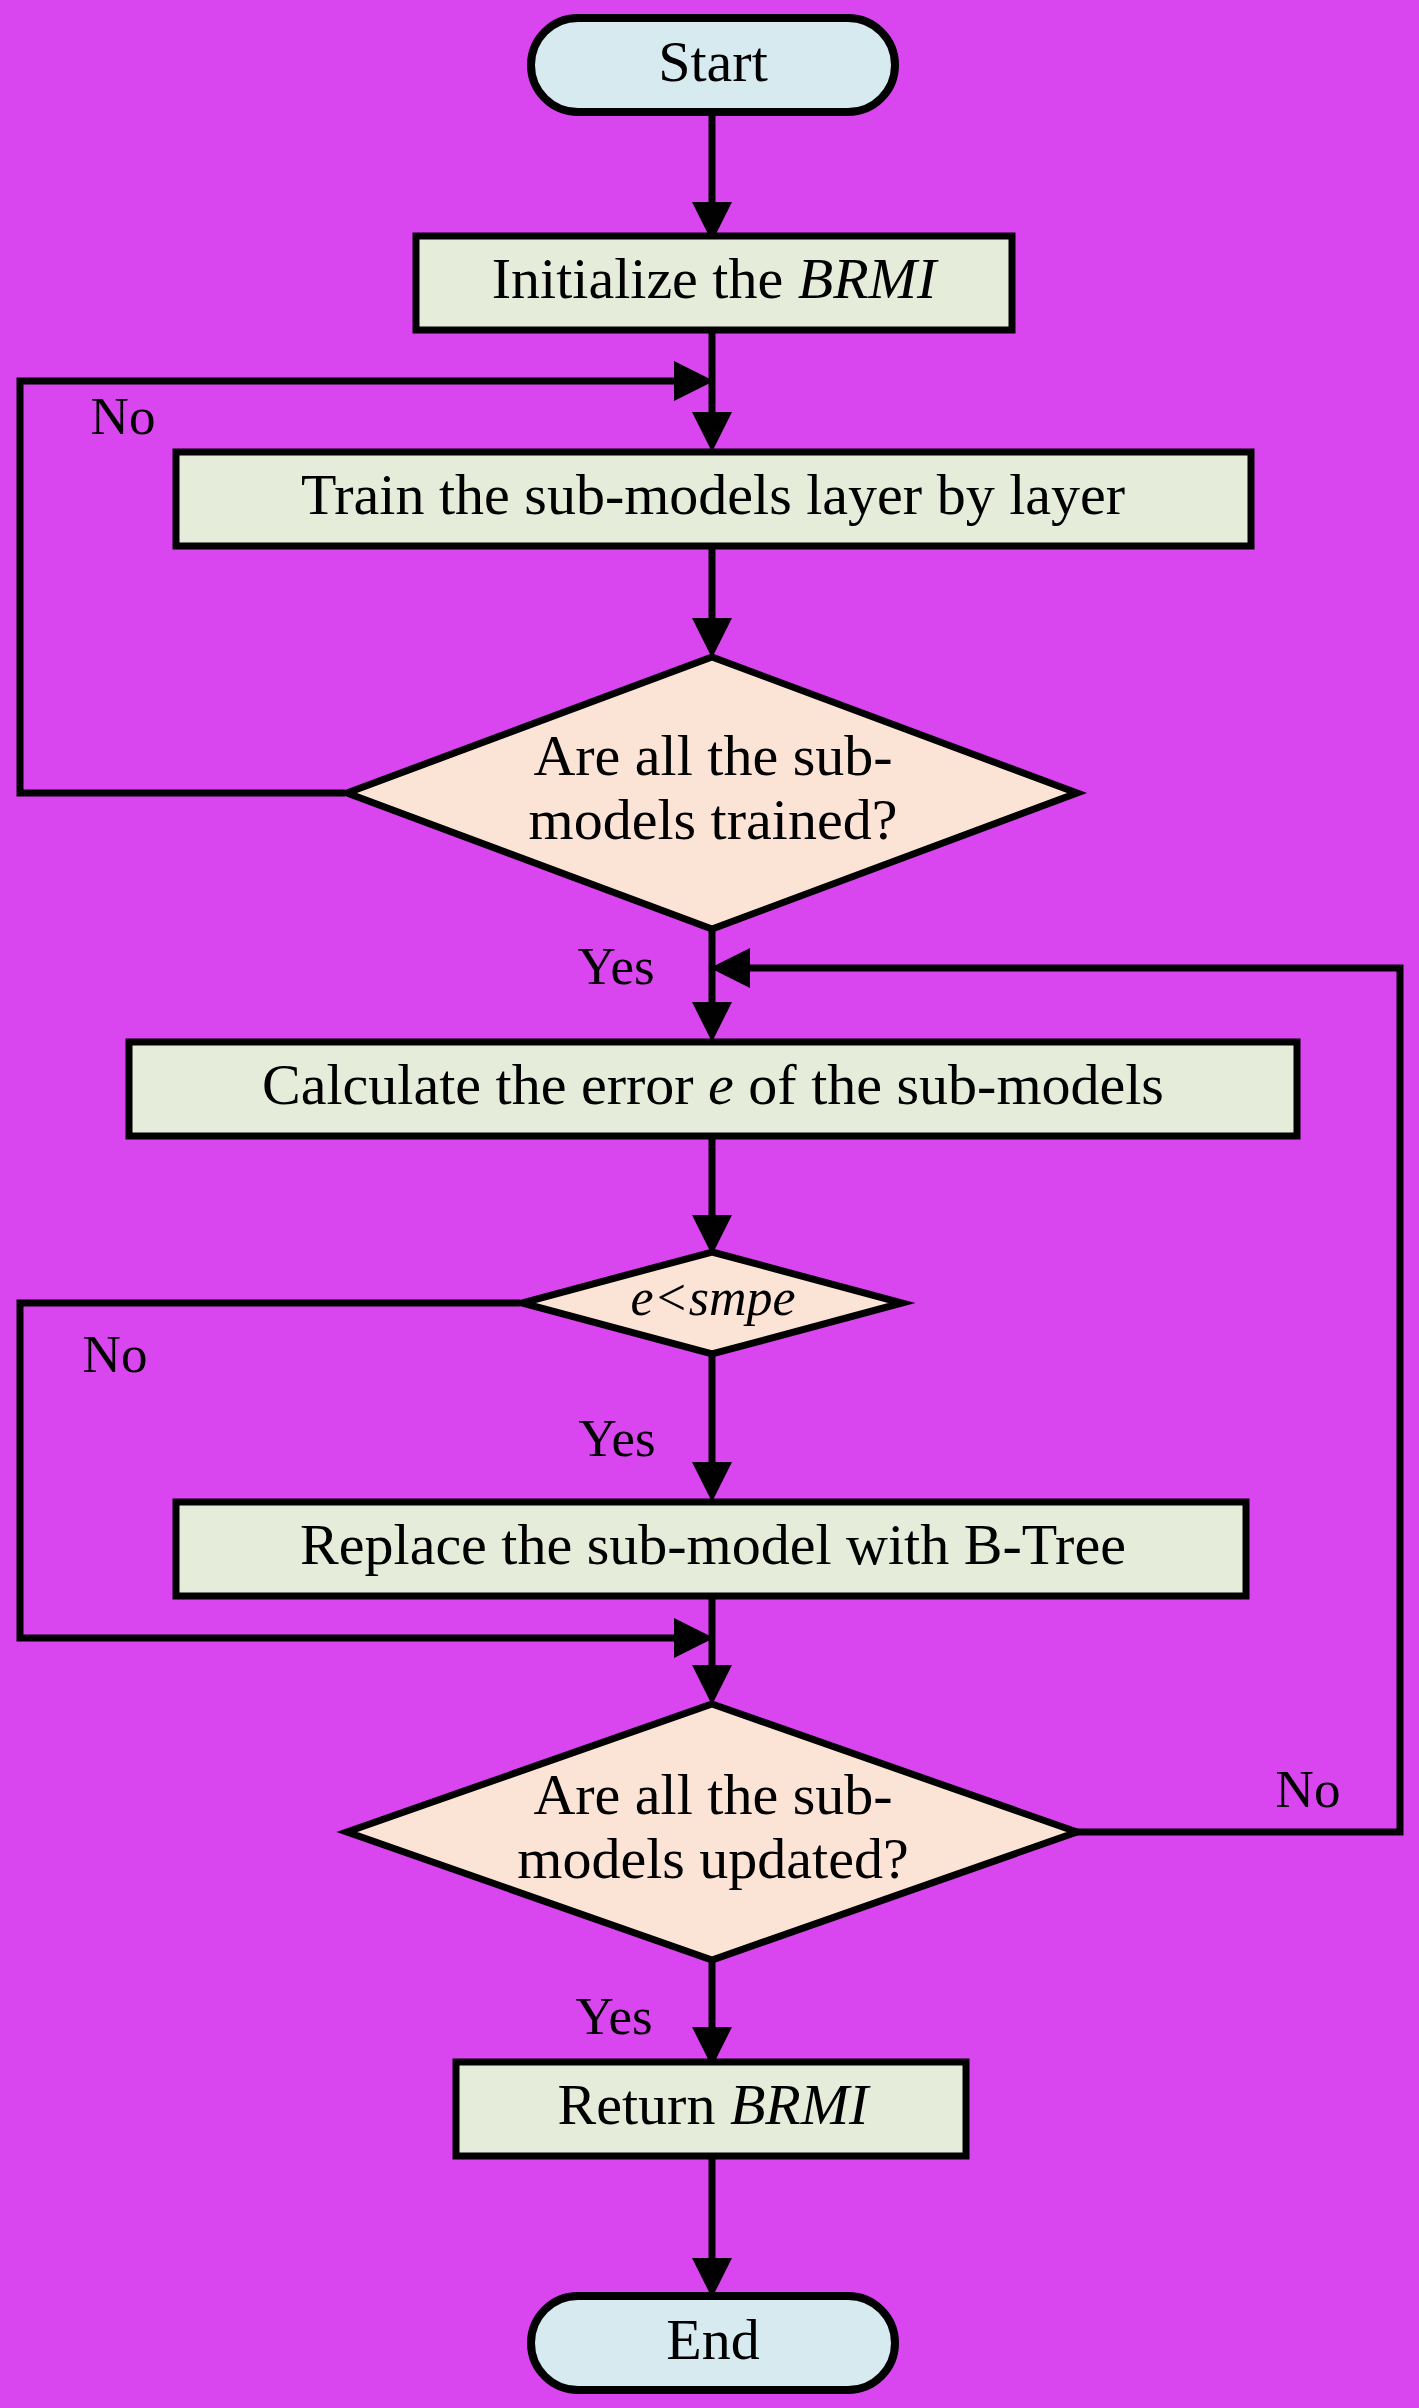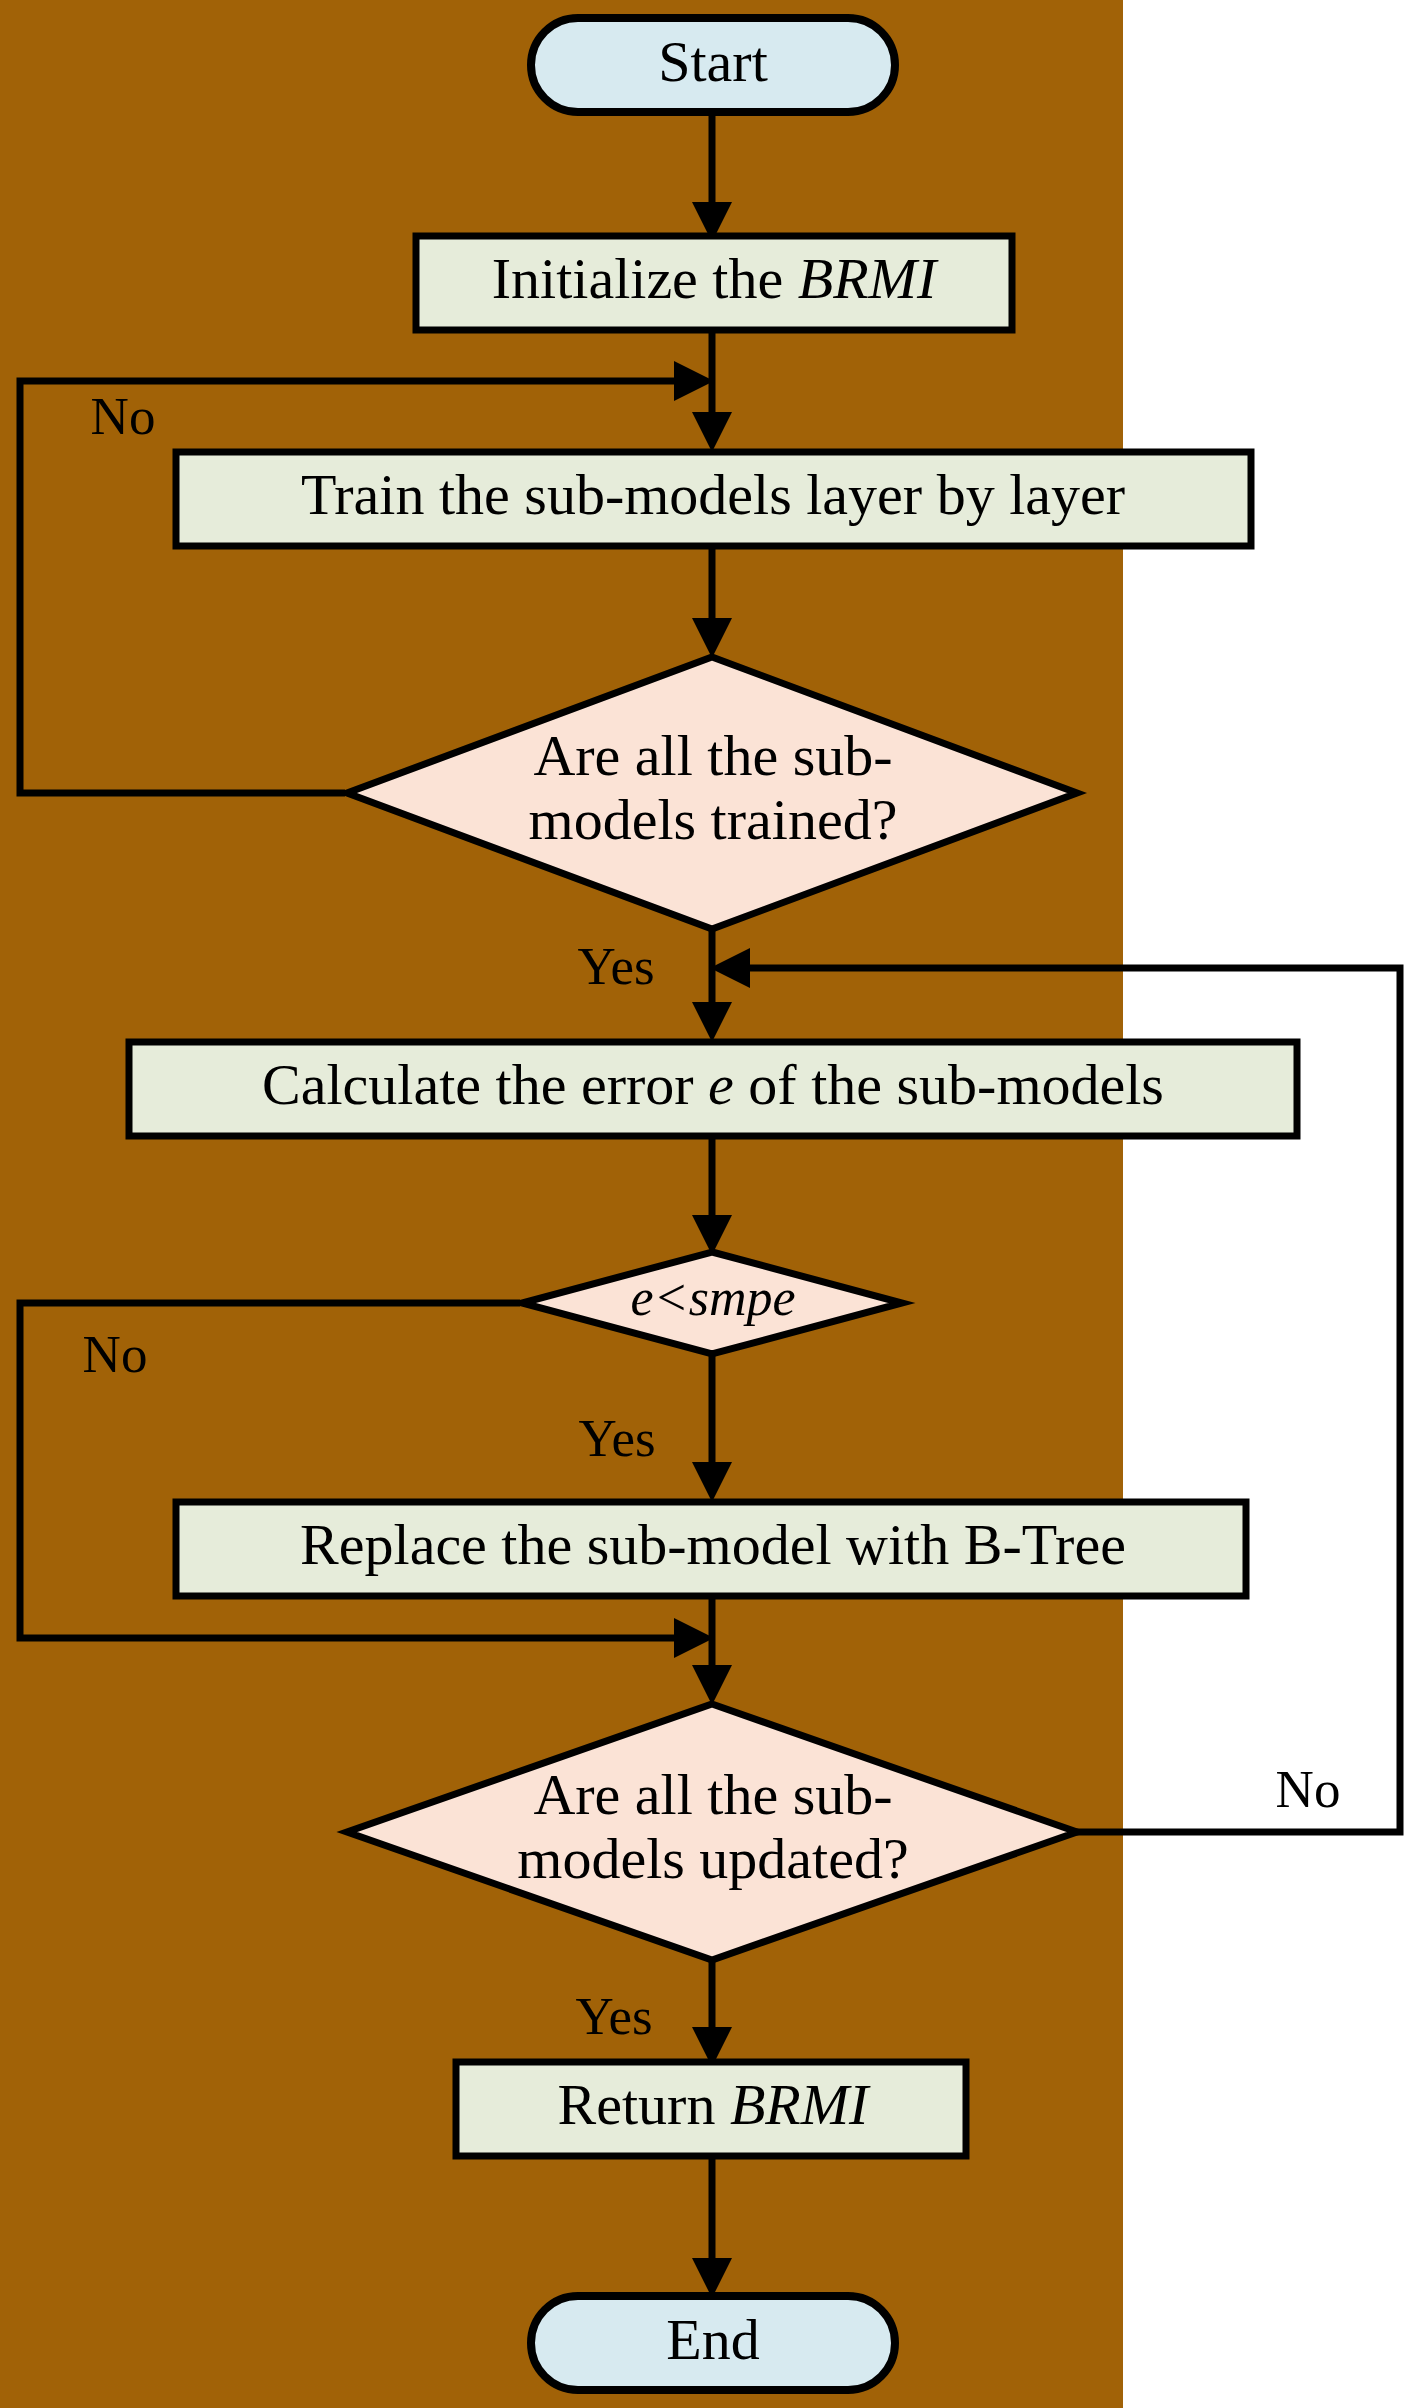--- a/index.html
+++ b/index.html
@@ -8,23 +8,23 @@
     background: #ffffff;
   }
   body {
     width: 1419px;
     height: 2408px;
     font-family: "Liberation Serif", "DejaVu Serif", serif;
     overflow: hidden;
   }
   #flowchart-root {
     position: relative;
-    width: 1123px;
+    width: 1419px;
     height: 2408px;
-    background: #a16207;
+    background: #d946ef;
   }
   svg#flow-svg {
     display: block;
     width: 1419px;
     height: 2408px;
   }
   .node-shape {
     stroke: #000000;
     stroke-width: 7;
     stroke-linejoin: miter;

